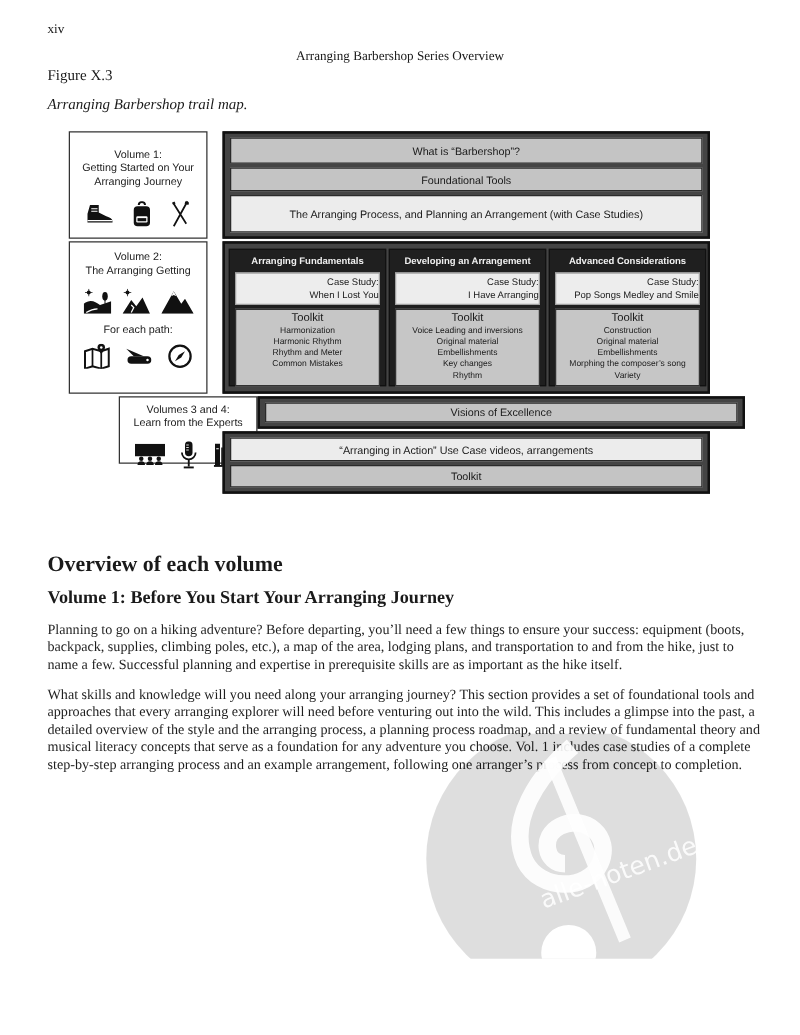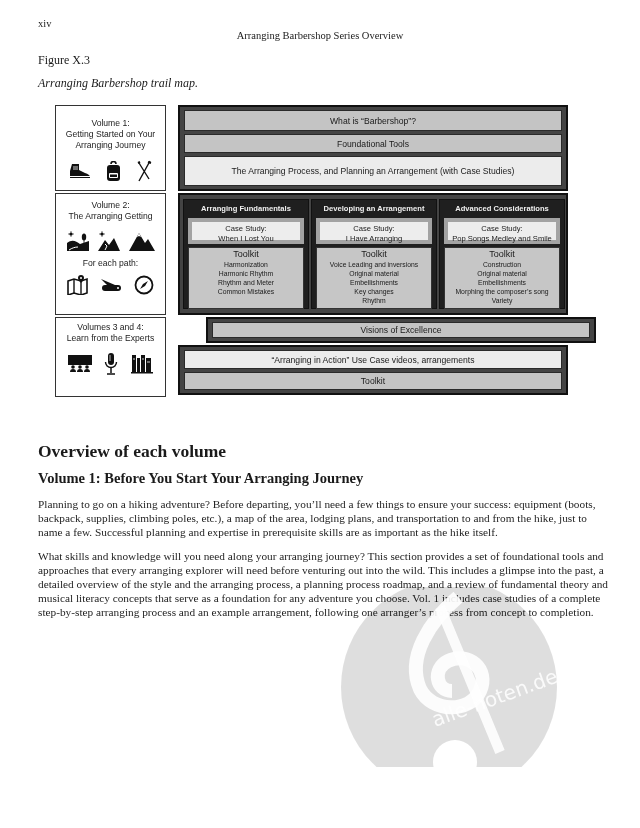--- a/index.html
+++ b/index.html
@@ -1,39 +1,39 @@
 <!DOCTYPE html>
 <html><head>
 <meta charset="utf-8">
 <style>
   * { box-sizing: border-box; margin: 0; padding: 0; }
   html, body { width: 640px; height: 828px; background: #ffffff; overflow: hidden; }
   body { position: relative; font-family: "Liberation Serif", "DejaVu Serif", serif; color: #1a1a1a; }
 
   .page-num { position: absolute; left: 38px; top: 18px; font-size: 10.5px; }
-  .running-head { position: absolute; left: 0; width: 640px; top: 30px; text-align: center; font-size: 10.5px; }
+  .running-head { position: absolute; left: 0; width: 640px; top: 40px; text-align: center; font-size: 10.5px; }
   .fig-label { position: absolute; left: 38px; top: 53px; font-size: 12px; }
   .fig-caption { position: absolute; left: 38px; top: 76px; font-size: 12px; font-style: italic; }
 
   .diagram { position: absolute; left: 55px; top: 105px; width: 513px; height: 290px; font-family: "Liberation Sans", "DejaVu Sans", sans-serif; }
 
   .left-box { position: absolute; left: 0; width: 111px; border: 1.5px solid #333; background: #fff; text-align: center; color: #222; }
   .left-box .title { font-size: 8.6px; line-height: 11px; margin-top: 12px; }
   .left-box .sub { font-size: 8.6px; line-height: 11px; margin-top: 3px; }
   .icon-row { display: flex; justify-content: space-around; align-items: center; padding: 0 6px; margin-top: 6px; height: 24px; }
   .icon-row svg { display: block; }
 
   .right-box { position: absolute; left: 123px; width: 390px; background: #444; border: 2px solid #111; }
   .bar { position: absolute; left: 4px; right: 4px; text-align: center; font-size: 8.6px; color: #1a1a1a; display: flex; align-items: center; justify-content: center; border: 1px solid #2a2a2a; }
   .bar.gray { background: #c4c4c4; }
   .bar.light { background: #ececec; }
 
   .col { position: absolute; top: 4px; bottom: 4px; width: 126px; background: #1f1f1f; border: 1px solid #111; }
   .col-head { color: #f0f0f0; font-weight: bold; font-size: 7.6px; text-align: center; height: 16px; line-height: 17px; }
-  .case { margin: 2px 4px 0 4px; background: #ededed; border: 4px solid #a3a3a3; text-align: center; font-size: 7.6px; line-height: 10px; padding: 2px 0; height: 26px; color: #1a1a1a; }
+  .case { margin: 2px 4px 0 4px; background: #ededed; border: 1px solid #a3a3a3; text-align: right; font-size: 7.6px; line-height: 10px; padding: 2px 0; height: 26px; color: #1a1a1a; }
   .toolkit { margin: 3px 4px 0 4px; background: #c6c6c6; border: 1px solid #333; text-align: center; height: 62px; color: #1a1a1a; }
   .toolkit .tk-title { font-size: 9px; line-height: 11px; margin-top: 1px; }
   .toolkit .tk-item { font-size: 6.8px; line-height: 9px; }
 
   .h1 { position: absolute; left: 38px; top: 441px; font-size: 17.5px; font-weight: bold; }
   .h2 { position: absolute; left: 38px; top: 470px; font-size: 14.5px; font-weight: bold; }
   .para { position: absolute; left: 38px; width: 570px; font-size: 11.3px; line-height: 14px; color: #1e1e1e; }
   .p1 { top: 497px; }
   .p2 { top: 549px; }
 
@@ -130,21 +130,21 @@
       </span>
       <span>
         <svg width="20" height="20" viewBox="0 0 20 20">
             <circle cx="10" cy="10" r="8.5" fill="none" stroke="#111" stroke-width="1.8"></circle>
             <path d="M14 6l-3 5-5 3 3-5z" fill="#111"></path>
           </svg>
       </span>
     </div>
   </div>
 
-  <div class="left-box" style="top:212px;height:80px;">
+  <div class="left-box" style="top:212px;height:54px;margin-left:40px;">
     <div class="title" style="margin-top:4px;">
       <div>Volumes 3 and 4:</div>
       <div>Learn from the Experts</div>
     </div>
     <div class="icon-row" style="margin-top:8px;">
       <span>
         <svg width="24" height="18" viewBox="0 0 24 18">
             <rect x="0" y="0" width="24" height="10" fill="#111"></rect>
             <circle cx="5" cy="12" r="1.8" fill="#111"></circle>
             <circle cx="12" cy="12" r="1.8" fill="#111"></circle>

